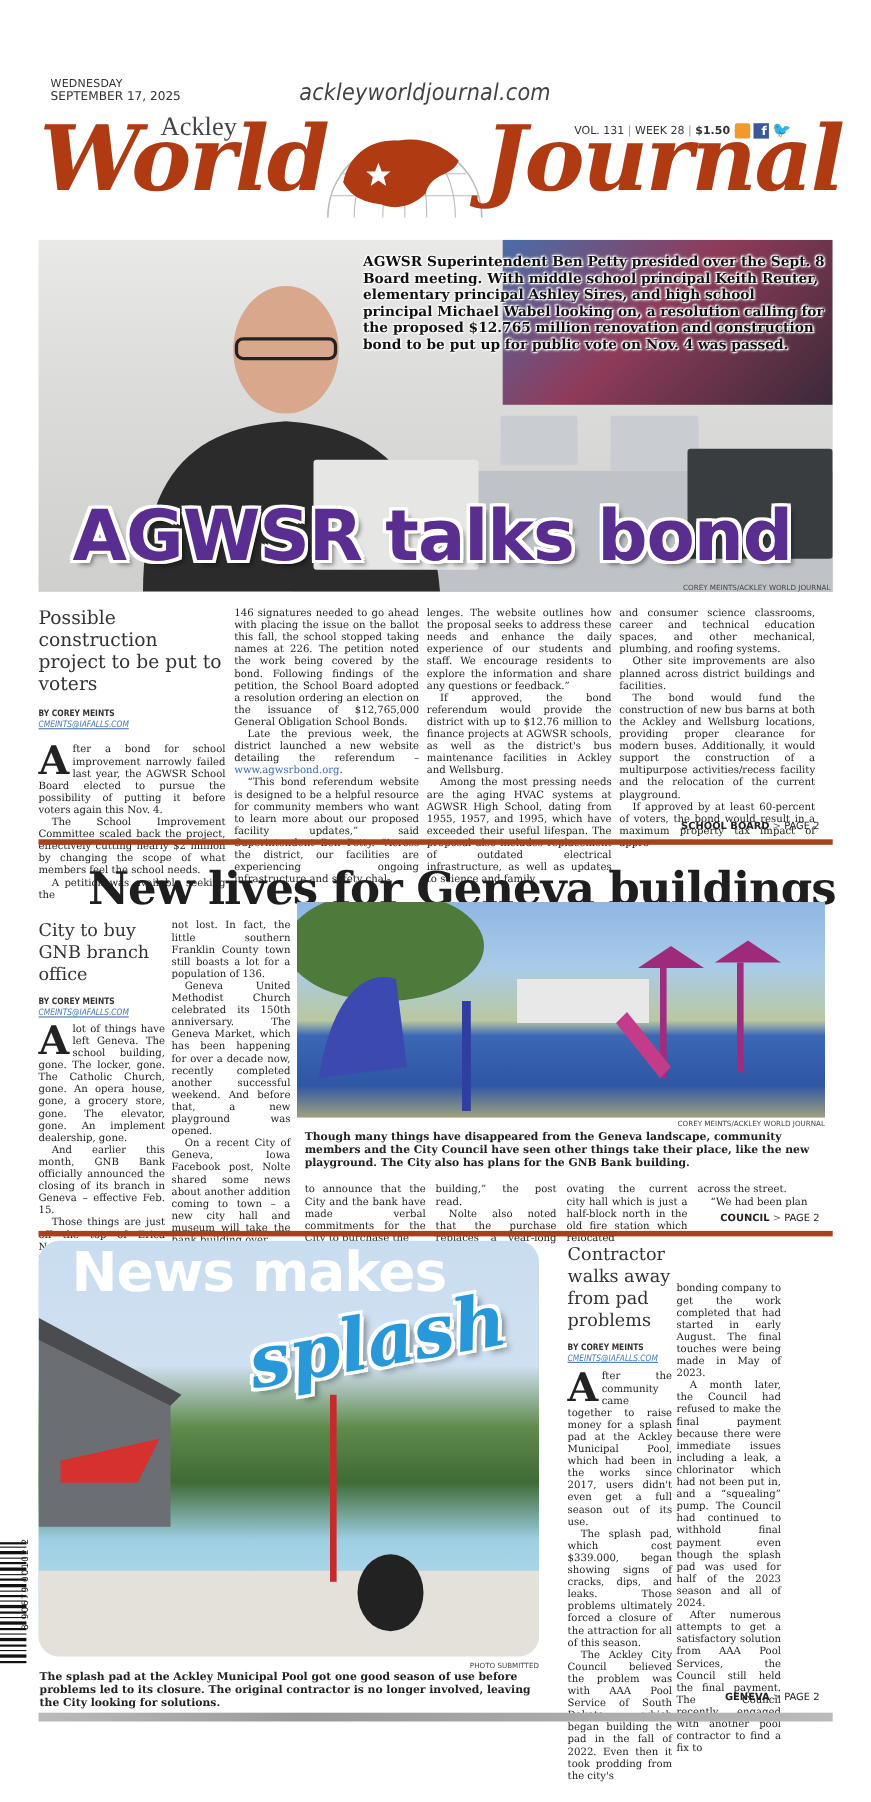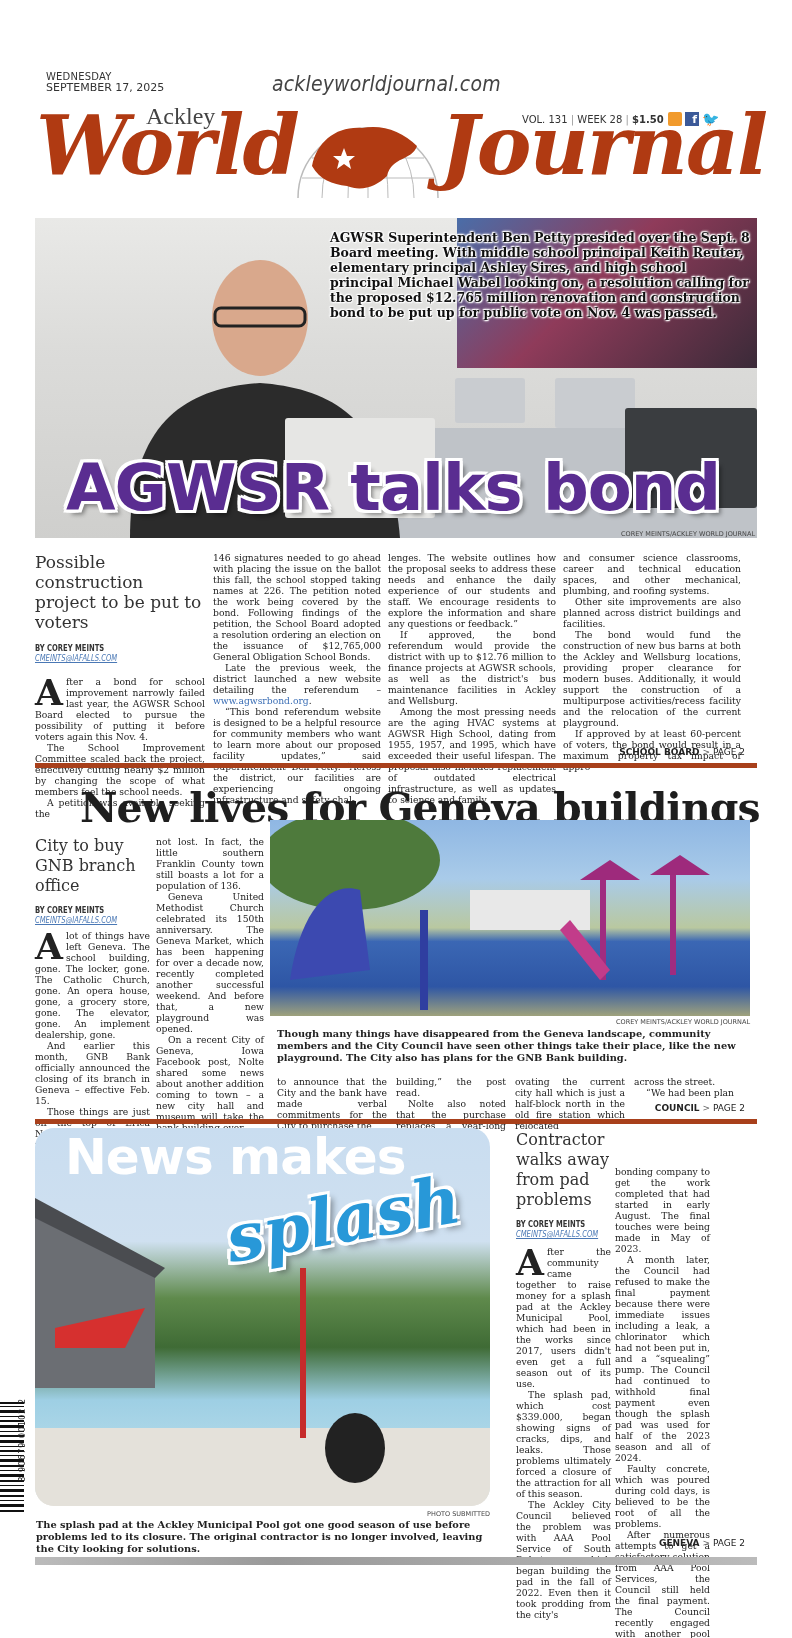--- a/index.html
+++ b/index.html
@@ -216,21 +216,20 @@
   <div class="email">CMEINTS@IAFALLS.COM</div>
   <div class="col" style="margin-top:6px;">
     <p class="noind"><span class="dropcap">A</span><span>fter the community came together to raise money for a splash pad at the Ackley Municipal Pool, which had been in the works since 2017, users didn't even get a full season out of its use.</span></p>
     <p>The splash pad, which cost $339.000, began showing signs of cracks, dips, and leaks. Those problems ultimately forced a closure of the attraction for all of this season.</p>
     <p>The Ackley City Council believed the problem was with AAA Pool Service of South Dakota which began building the pad in the fall of 2022. Even then it took prodding from the city's</p>
   </div>
 </div>
 <div class="abs col" style="left:615px; top:1130px; width:95px;margin-top:36px;">
   <p class="noind">bonding company to get the work completed that had started in early August. The final touches were being made in May of 2023.</p>
   <p>A month later, the Council had refused to make the final payment because there were immediate issues including a leak, a chlorinator which had not been put in, and a “squealing” pump. The Council had continued to withhold final payment even though the splash pad was used for half of the 2023 season and all of 2024.</p>
-  <p>Faulty concrete, which was poured during cold days, is believed to be the root of all the problems.</p>
   <p>After numerous attempts to get a satisfactory solution from AAA Pool Services, the Council still held the final payment. The Council recently engaged with another pool contractor to find a fix to</p>
 </div>
 <div class="abs jump" style="left:560px; top:1538px; width:185px;">
   <b>GENEVA</b> <span style="color:#666">&gt;</span> <span>PAGE 2</span>
 </div>
 <div class="abs bottom-bar"></div>
 
 <svg class="abs barcode" viewBox="0 0 26 120">
   <rect x="0" y="2" width="24" height="2" fill="#111"></rect>
     <rect x="0" y="6" width="24" height="1" fill="#111"></rect>

